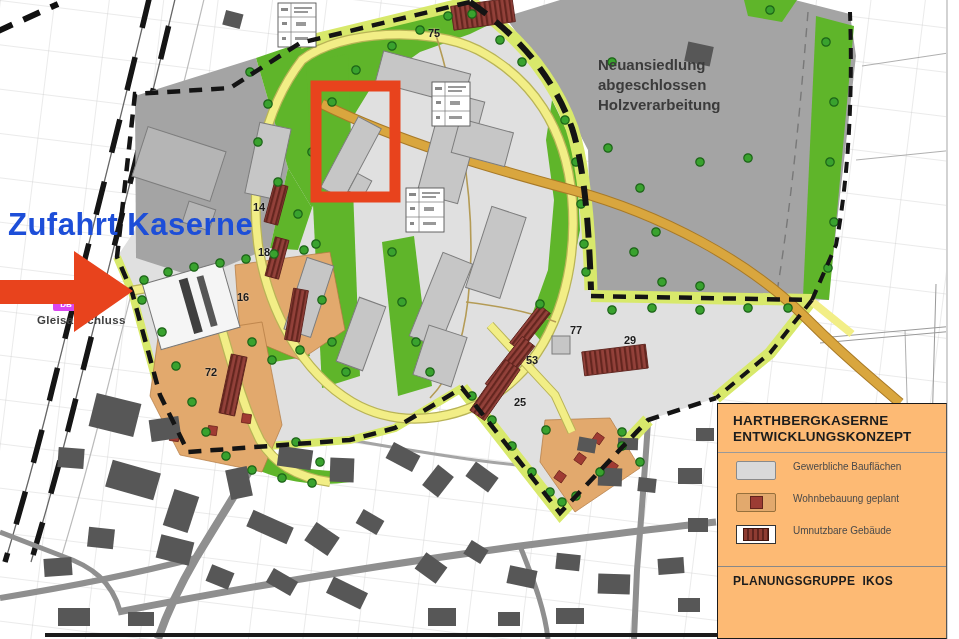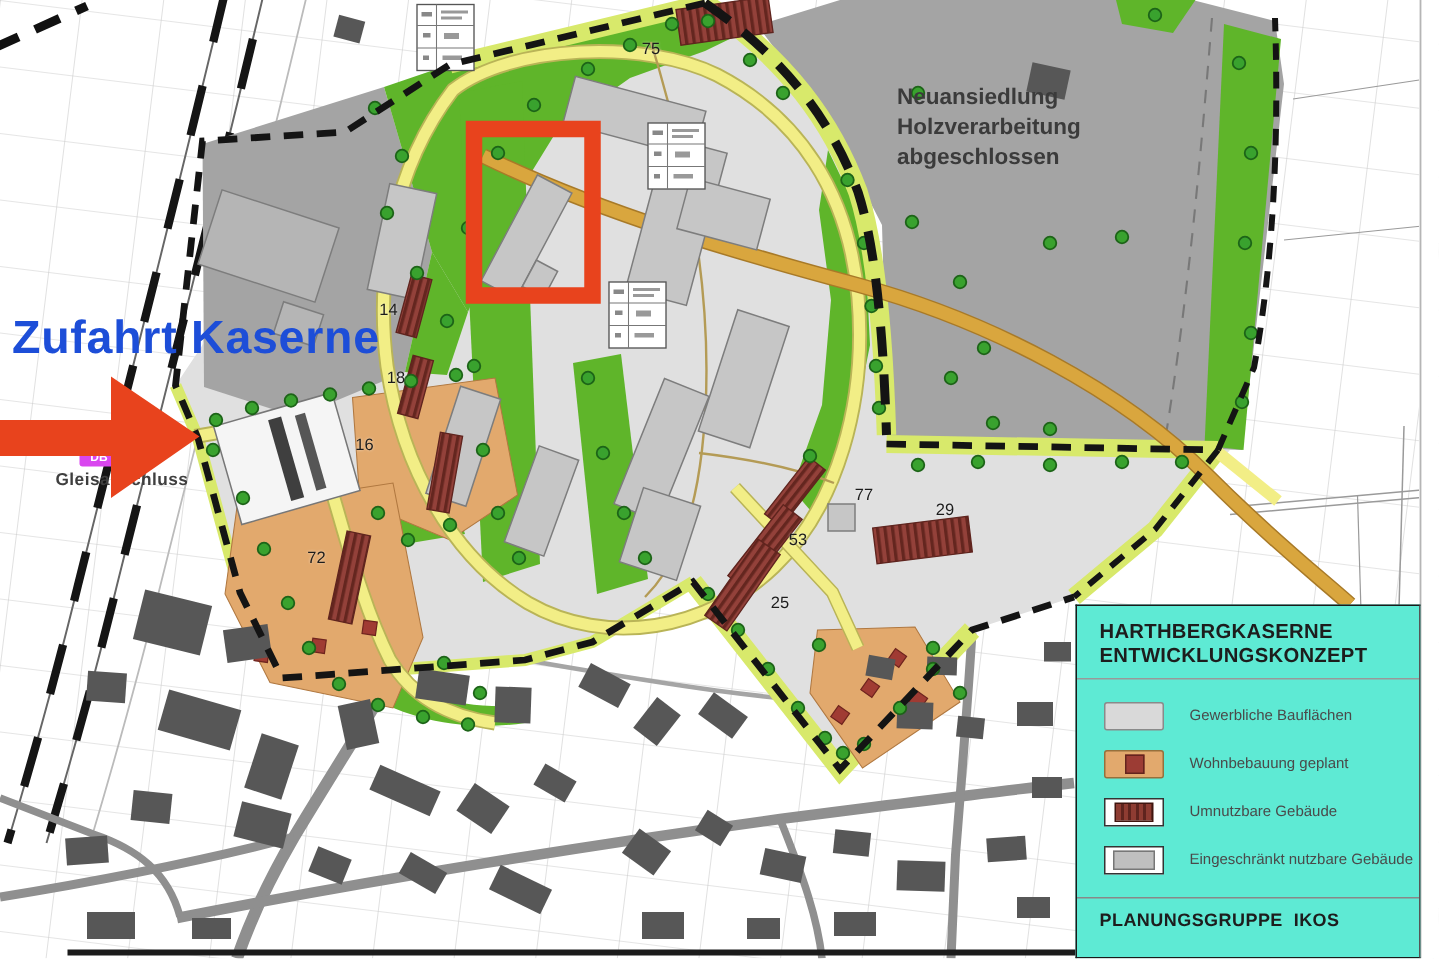--- a/index.html
+++ b/index.html
@@ -6,29 +6,29 @@
   .stage{position:relative;width:959px;height:639px;overflow:hidden;background:#fff;
          font-family:"Liberation Sans",sans-serif;}
   .stage svg.map{position:absolute;left:0;top:0;z-index:1;}
   .lbl{position:absolute;z-index:10;}
   .zufahrt{left:8px;top:207px;font-size:31px;font-weight:bold;color:#1d4ed8;letter-spacing:0.5px;white-space:nowrap;}
   .neuans{left:598px;top:55px;width:200px;text-align:left;font-size:15px;font-weight:bold;
           color:#3b3b3b;line-height:20px;}
   .gleis{left:37px;top:314px;font-size:11.5px;font-weight:bold;color:#3e3e3e;letter-spacing:0.3px;}
   .dbbox{position:absolute;left:53px;top:298px;width:26px;height:13px;background:#d946ef;color:#fff;
          font-size:8px;font-weight:bold;text-align:center;line-height:13px;border-radius:2px;z-index:10;}
-  .bnum{position:absolute;z-index:12;font-size:11px;font-weight:normal;color:#1c1c1c;
+  .bnum{position:absolute;z-index:12;font-size:11px;font-weight:bold;color:#1c1c1c;
         transform:translate(-50%,-50%);text-shadow:0 0 2px rgba(255,255,255,.6);text-align:center;}
   svg.anno{position:absolute;left:0;top:0;z-index:30;pointer-events:none;}
-  .legend{position:absolute;left:717px;top:403px;width:230px;height:236px;background:#5eead4;
+  .legend{position:absolute;left:717px;top:403px;width:230px;height:236px;background:#fdba74;
           border:1.5px solid #1a1a1a;border-right:1px solid #555;box-sizing:border-box;z-index:40;}
   .lg-title{padding:9px 0 7px 15px;border-bottom:1.2px solid #999;}
   .lg-title div{font-size:13.5px;font-weight:bold;color:#1d1d1d;line-height:16px;letter-spacing:0.2px;}
   .lg-items{padding:8px 0 0 0;}
-  .lg-row{display:flex;align-items:center;height:32px;padding-left:18px;}
+  .lg-row{display:flex;align-items:flex-start;height:32px;padding-left:18px;}
   .sw{width:40px;height:19px;box-sizing:border-box;flex:0 0 auto;display:flex;align-items:center;justify-content:center;}
   .sw1{background:#d9d9d9;border:1.6px solid #8a8a8a;border-radius:2px;}
   .sw2{background:#e2a96d;border:1.6px solid #96703c;border-radius:2px;}
   .sw3{background:#e2a96d;border:1.6px solid #96703c;border-radius:2px;}
   .sw3 .inner{width:11px;height:11px;background:#9c3c34;border:1px solid #64241d;}
   .sw4{background:#fff;border:1.6px solid #333;}
   .sw4 .inner{width:24px;height:11px;background:repeating-linear-gradient(90deg,#8e3c32 0 3px,#5f241e 3px 5px);border:1px solid #40150f;}
   .sw5{background:#fff;border:1.6px solid #333;}
   .sw5 .inner{width:26px;height:11px;background:#bfbfbf;border:1px solid #777;}
   .lg-lab{margin-left:17px;font-size:10px;color:#4a4a4a;}
@@ -337,22 +337,22 @@
   </g>
 
   <rect x="45" y="633" width="672" height="4" fill="#1b1b1b"></rect>
   <rect x="946" y="0" width="13" height="639" fill="#ffffff"></rect>
   <line x1="947" y1="0" x2="947" y2="639" stroke="#b5b5b5" stroke-width="1.2"></line>
 </svg>
 
 <div class="lbl zufahrt">Zufahrt Kaserne</div>
 <div class="lbl neuans">
   <div>Neuansiedlung</div>
+  <div>abgeschlossen</div>
   <div>Holzverarbeitung</div>
-  <div>abgeschlossen</div>
 </div>
 <div class="dbbox">DB</div>
 <div class="lbl gleis">Gleisanschluss</div>
 
 <span class="bnum" style="left:434px;top:33px">75</span>
 <span class="bnum" style="left:259px;top:207px">14</span>
 <span class="bnum" style="left:264px;top:252px">18</span>
 <span class="bnum" style="left:243px;top:297px">16</span>
 <span class="bnum" style="left:211px;top:372px">72</span>
 <span class="bnum" style="left:576px;top:330px">77</span>
@@ -380,23 +380,17 @@
             <span class="inner"></span>
           </span>
       <span class="lg-lab">Wohnbebauung geplant</span>
     </div>
     <div class="lg-row">
       <span class="sw sw4">
             <span class="inner"></span>
           </span>
       <span class="lg-lab">Umnutzbare Gebäude</span>
     </div>
-    <div class="lg-row">
-      <span class="sw sw5">
-            <span class="inner"></span>
-          </span>
-      <span class="lg-lab">Eingeschränkt nutzbare Gebäude</span>
-    </div>
   </div>
   <div class="lg-foot">PLANUNGSGRUPPE  IKOS</div>
 </div>
 
 </div>
 
 </body></html>

